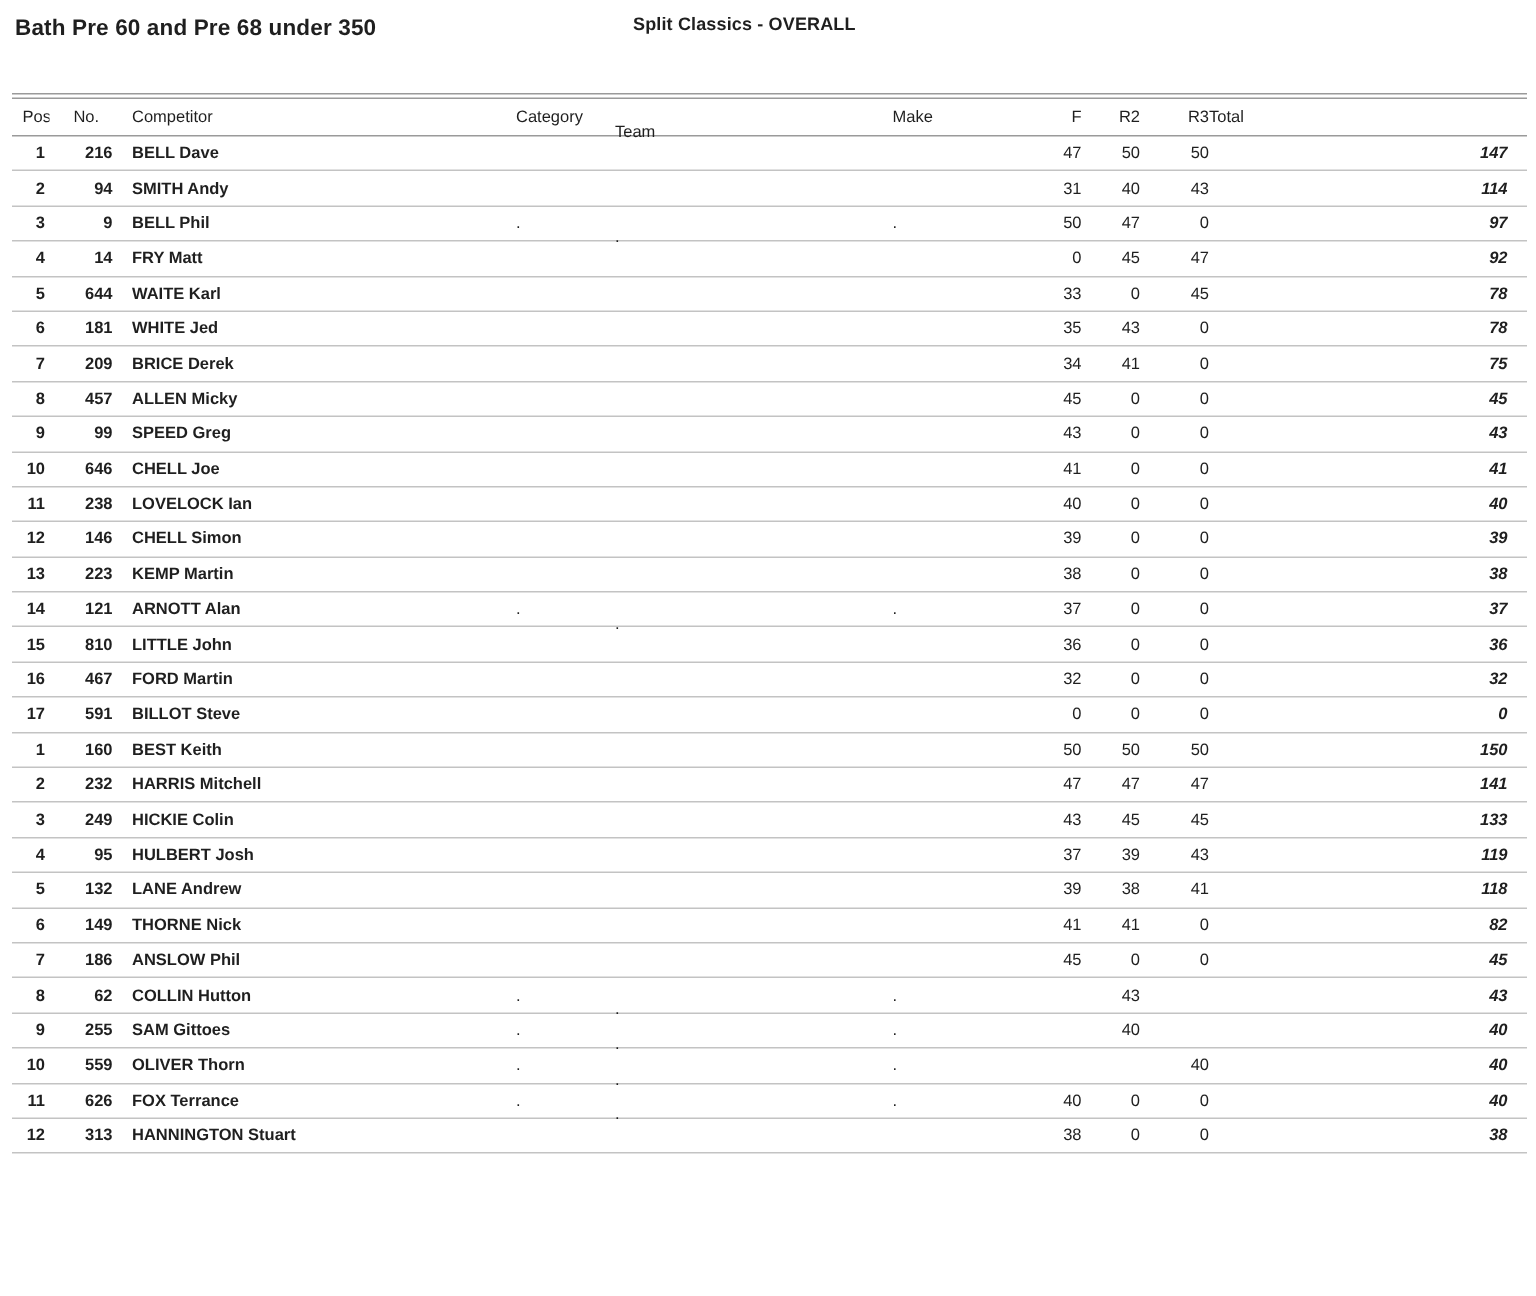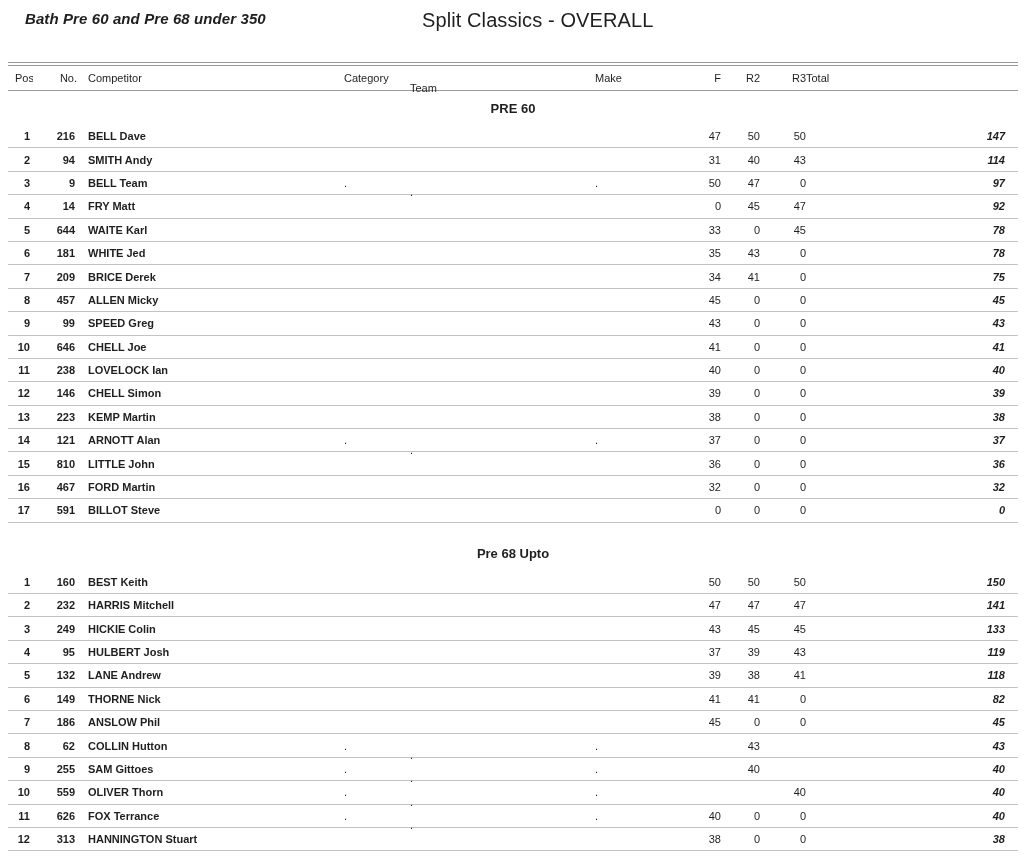--- a/index.html
+++ b/index.html
@@ -5,22 +5,22 @@
   * { box-sizing: border-box; margin: 0; padding: 0; }
   html, body { background: #ffffff; }
   body {
     width: 1024px; height: 864px;
     font-family: "Liberation Sans", sans-serif;
     color: #1f1f1f;
   }
   .page { position: relative; width: 1024px; height: 864px; overflow: hidden; background: #fff; }
 
   
-  .title-left  { position: absolute; left: 25px;  top: 10px; font-size: 15px;   font-weight: bold; letter-spacing: 0.1px; font-style: italic; }
-  .title-center{ position: absolute; left: 422px; top: 9px;  font-size: 20px; font-weight: normal; letter-spacing: 0.1px; }
+  .title-left  { position: absolute; left: 10px;  top: 10px; font-size: 15px;   font-weight: bold; letter-spacing: 0.1px; }
+  .title-center{ position: absolute; left: 422px; top: 9px;  font-size: 12px; font-weight: bold; letter-spacing: 0.1px; }
 
   
   .results-table { position: absolute; top: 62px; left: 8px; width: 1010px; }
   .thead, .row {
     display: grid;
     grid-template-columns: 25px 44px 259px 64px 185px 112px 24px 39px 46px 1fr;
     align-items: center;
   }
   .thead {
     height: 29px;
@@ -38,21 +38,21 @@
     display: flex; align-items: center; justify-content: center;
     font-size: 13px; font-weight: bold;
   }
   .section-title.later { margin-top: 14px; }
 
   
   .cell { overflow: hidden; white-space: nowrap; }
   .c-pos        { text-align: right; padding-right: 3px; font-weight: bold; }
   .h-pos        { text-align: left;  padding-left: 7px; }
   .c-no         { text-align: right; padding-right: 2px; font-weight: bold; }
-  .h-no         { text-align: right;  padding-left: 5px; }
+  .h-no         { text-align: center;  padding-left: 5px; }
   .c-competitor { padding-left: 11px; font-weight: bold; }
   .h-competitor { padding-left: 11px; }
   .c-category, .h-category { padding-left: 8px; }
   .c-team, .h-team         { padding-left: 10px; margin-top: 19px; }
   .c-make, .h-make         { padding-left: 10px; }
   .c-f, .h-f, .c-r2, .h-r2, .c-r3, .h-r3 { text-align: right; }
   .c-f, .c-r2, .c-r3 { font-weight: normal; }
   .c-total      { text-align: right; padding-right: 13px; font-weight: bold; font-style: italic; }
   .h-total      { padding-right: 13px; }
 </style>
@@ -71,21 +71,20 @@
       <div class="cell h-competitor">Competitor</div>
       <div class="cell h-category">Category</div>
       <div class="cell h-team">Team</div>
       <div class="cell h-make">Make</div>
       <div class="cell h-f">F</div>
       <div class="cell h-r2">R2</div>
       <div class="cell h-r3">R3</div>
       <div class="cell h-total">Total</div>
     </div>
     <div id="table-body">
-        <div class="section-title">PRE 60</div>
         <div class="row">
           <div class="cell c-pos">1</div>
           <div class="cell c-no">216</div>
           <div class="cell c-competitor">BELL Dave</div>
           <div class="cell c-category"></div>
           <div class="cell c-team"></div>
           <div class="cell c-make"></div>
           <div class="cell c-f">47</div>
           <div class="cell c-r2">50</div>
           <div class="cell c-r3">50</div>
@@ -99,21 +98,21 @@
           <div class="cell c-team"></div>
           <div class="cell c-make"></div>
           <div class="cell c-f">31</div>
           <div class="cell c-r2">40</div>
           <div class="cell c-r3">43</div>
           <div class="cell c-total">114</div>
         </div>
         <div class="row">
           <div class="cell c-pos">3</div>
           <div class="cell c-no">9</div>
-          <div class="cell c-competitor">BELL Team</div>
+          <div class="cell c-competitor">BELL Phil</div>
           <div class="cell c-category">.</div>
           <div class="cell c-team">.</div>
           <div class="cell c-make">.</div>
           <div class="cell c-f">50</div>
           <div class="cell c-r2">47</div>
           <div class="cell c-r3">0</div>
           <div class="cell c-total">97</div>
         </div>
         <div class="row">
           <div class="cell c-pos">4</div>
@@ -276,21 +275,20 @@
           <div class="cell c-no">591</div>
           <div class="cell c-competitor">BILLOT Steve</div>
           <div class="cell c-category"></div>
           <div class="cell c-team"></div>
           <div class="cell c-make"></div>
           <div class="cell c-f">0</div>
           <div class="cell c-r2">0</div>
           <div class="cell c-r3">0</div>
           <div class="cell c-total">0</div>
         </div>
-        <div class="section-title later">Pre 68 Upto</div>
         <div class="row">
           <div class="cell c-pos">1</div>
           <div class="cell c-no">160</div>
           <div class="cell c-competitor">BEST Keith</div>
           <div class="cell c-category"></div>
           <div class="cell c-team"></div>
           <div class="cell c-make"></div>
           <div class="cell c-f">50</div>
           <div class="cell c-r2">50</div>
           <div class="cell c-r3">50</div>

